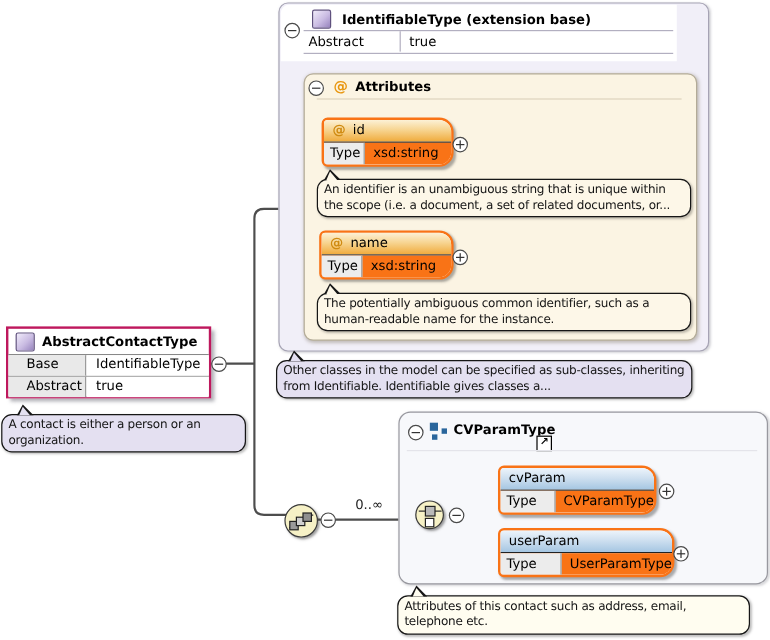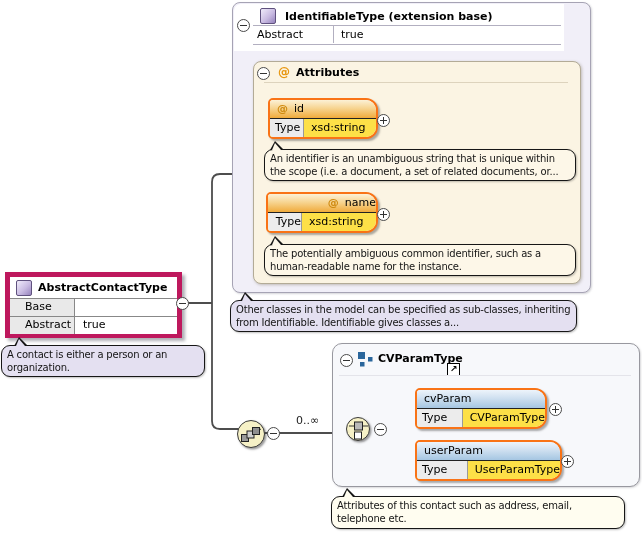--- a/index.html
+++ b/index.html
@@ -17,21 +17,21 @@
   .toggle.plus::after {content:""; position:absolute; left:5px; top:2px; width:1px; height:7px; background:#333;}
 
   
   .ebox {position:absolute; border:2px solid #f97316; border-radius:5px 12px 12px 5px;
          overflow:hidden; background:#fcfcfc; box-shadow:2px 2px 2px rgba(70,70,70,.45);
          font-size:11px; z-index:4;}
   .ebox .hd {height:18px; line-height:18px; padding-left:7px; border-bottom:1px solid #222; white-space:nowrap;}
   .ebox.orange .hd {background:linear-gradient(#fcf1d6 0%, #f7d592 45%, #f0ab3c 100%);}
   .ebox.blue   .hd {background:linear-gradient(#edf4fb 0%, #cfe0f0 45%, #a5c6e2 100%);}
   .ebox .hd .at {color:#cf8a10; font-weight:bold; margin-right:6px;}
-  .ebox .row {display:flex; height:18px; line-height:18px; background:#fde047;}
+  .ebox .row {display:flex; height:18px; line-height:18px; background:#f97316;}
   .ebox .lbl {box-sizing:border-box; background:#ececec; border-right:1px solid #999; padding-left:5px;}
   .ebox.a .lbl {width:34px;}
   .ebox.b .lbl {width:51px;}
   .ebox .val {padding-left:7px; white-space:nowrap;}
 
   
   .note {position:absolute; box-sizing:border-box; border:1px solid #161616; border-radius:9px;
          font-size:10px; letter-spacing:-0.2px; line-height:13px; padding:2px 5px;
          color:#141414; box-shadow:1px 1px 2px rgba(0,0,0,.25); z-index:5;}
   .note.cream {background:#fdf7e8; --fill:#fdf7e8;}
@@ -64,21 +64,21 @@
   
   #attrbox {position:absolute; left:20px; top:58px; width:326px; height:221px;
             background:#fbf4e3; border:1px solid #b3ab97; border-radius:8px;
             box-shadow:1px 1px 3px rgba(120,110,90,.4);}
   #attrbox .at-ico {position:absolute; left:24px; top:3px; color:#e8960f; font-weight:bold; font-size:12px;}
   #attrbox .a-title {position:absolute; left:42px; top:4px; font-size:11px; font-weight:bold;}
   #attrbox .a-div {position:absolute; left:10px; top:20px; width:304px; height:1px; background:#ddd3bd;}
 
   
   #contactbox {position:absolute; left:5px; top:272px; width:167px; height:56px;
-               background:#fff; border:5px solid #be185d; box-sizing:content-box;
+               background:#fff; border:2px solid #be185d; box-sizing:content-box;
                box-shadow:3px 3px 3px rgba(110,110,120,.55); z-index:4;}
   #contactbox .chd {position:relative; height:21px;}
   #contactbox .chd .ctitle {position:absolute; left:28px; top:4px; font-size:11px; font-weight:bold; white-space:nowrap;}
   .crow {display:flex; height:17px; line-height:16px; border-top:1px solid #888; font-size:11px;}
   .crow .clbl {box-sizing:border-box; width:65px; background:#e9e9e9; border-right:1px solid #888; padding-left:15px;}
   .crow .cval {flex:1; background:#fff; padding-left:8px; white-space:nowrap;}
 
   
   #pgbox {position:absolute; left:332px; top:343px; width:306px; height:142px;
           background:#f7f8fb; border:1px solid #98989f; border-radius:10px;
@@ -138,21 +138,21 @@
           <span class="val">xsd:string</span>
         </div>
       </div>
       <div class="toggle plus" style="left:123px; top:52px;"></div>
 
       <div class="note cream" style="left:10px; top:87px; width:312px; height:32px;">
         <span class="tail" style="left:5px;"></span>
         <span>An identifier is an unambiguous string that is unique within the scope (i.e. a document, a set of related documents, or...</span>
       </div>
 
-      <div class="ebox orange a" style="left:12px; top:130px; width:108px;text-align:right;">
+      <div class="ebox orange a" style="left:12px; top:130px; width:108px;">
         <div class="hd"><span class="at">@</span><span>name</span></div>
         <div class="row">
           <span class="lbl">Type</span>
           <span class="val">xsd:string</span>
         </div>
       </div>
       <div class="toggle plus" style="left:123px; top:146px;"></div>
 
       <div class="note cream" style="left:10px; top:182px; width:312px; height:32px;">
         <span class="tail" style="left:5px;"></span>
@@ -166,20 +166,21 @@
     <span>Other classes in the model can be specified as sub-classes, inheriting from Identifiable. Identifiable gives classes a...</span>
   </div>
 
   <div id="contactbox">
     <div class="chd">
       <span class="purpicon" style="left:6px; top:3px;"></span>
       <span class="ctitle">AbstractContactType</span>
     </div>
     <div class="crow">
       <span class="clbl">Base Type</span>
+      <span class="cval">IdentifiableType</span>
     </div>
     <div class="crow">
       <span class="clbl">Abstract</span>
       <span class="cval">true</span>
     </div>
   </div>
   <div class="toggle" style="left:176px; top:297px;"></div>
 
   <div class="note lav" style="left:1px; top:345px; width:204px; height:32px;">
     <span class="tail" style="left:12px;"></span>

